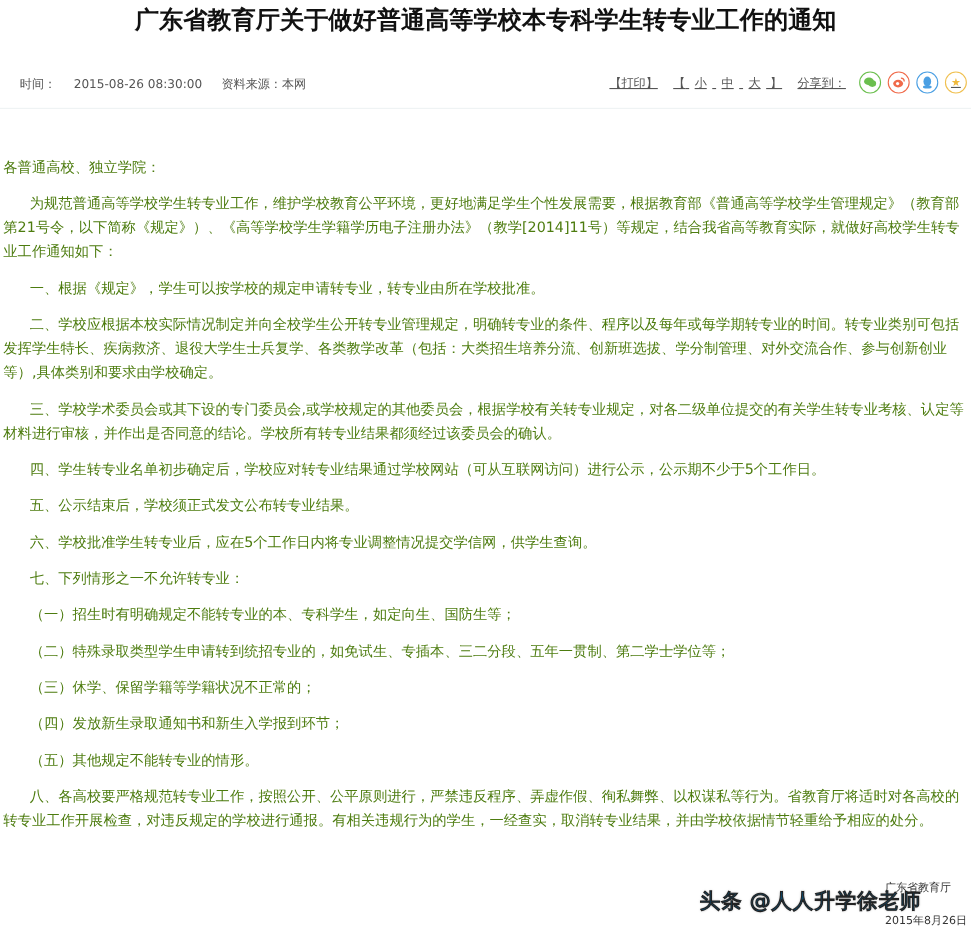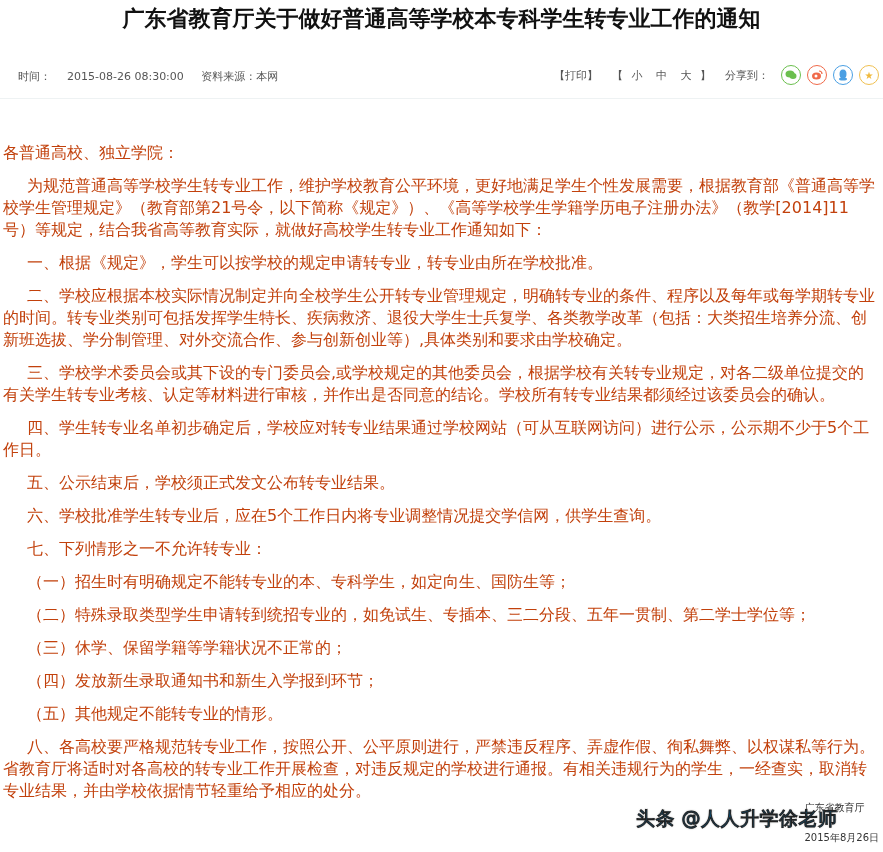--- a/index.html
+++ b/index.html
@@ -42,20 +42,21 @@
     top: 7px;
   }
   .meta-left span { margin-right: 14px; }
   .meta-right {
     position: absolute;
     right: 4px;
     top: 1px;
     display: flex;
     align-items: center;
     height: 24px;
+    text-decoration: underline;
   }
   .print-btn { margin-right: 14px; cursor: pointer; }
   .size-group { margin-right: 14px; }
   .size-group .sz { margin: 0 5px; cursor: pointer; }
   .share-label { margin-right: 6px; }
   .share-icon {
     width: 20px;
     height: 20px;
     border-radius: 50%;
     border: 1.5px solid #ccc;
@@ -73,23 +74,23 @@
     top: 98px;
     width: 883px;
     height: 1px;
     background: #eef2f3;
   }
   .content {
     position: absolute;
     left: 3px;
     top: 142px;
     width: 877px;
-    font-size: 16px;
+    font-size: 13px;
     line-height: 22px;
-    color: #c2410c;
+    color: #4d7c0f;
   }
   .content p {
     margin: 0 0 11px 0;
   }
   .content p.indent { text-indent: 24px; }
   .sign {
     position: absolute;
     right: 4px;
     top: 800px;
     text-align: left;

